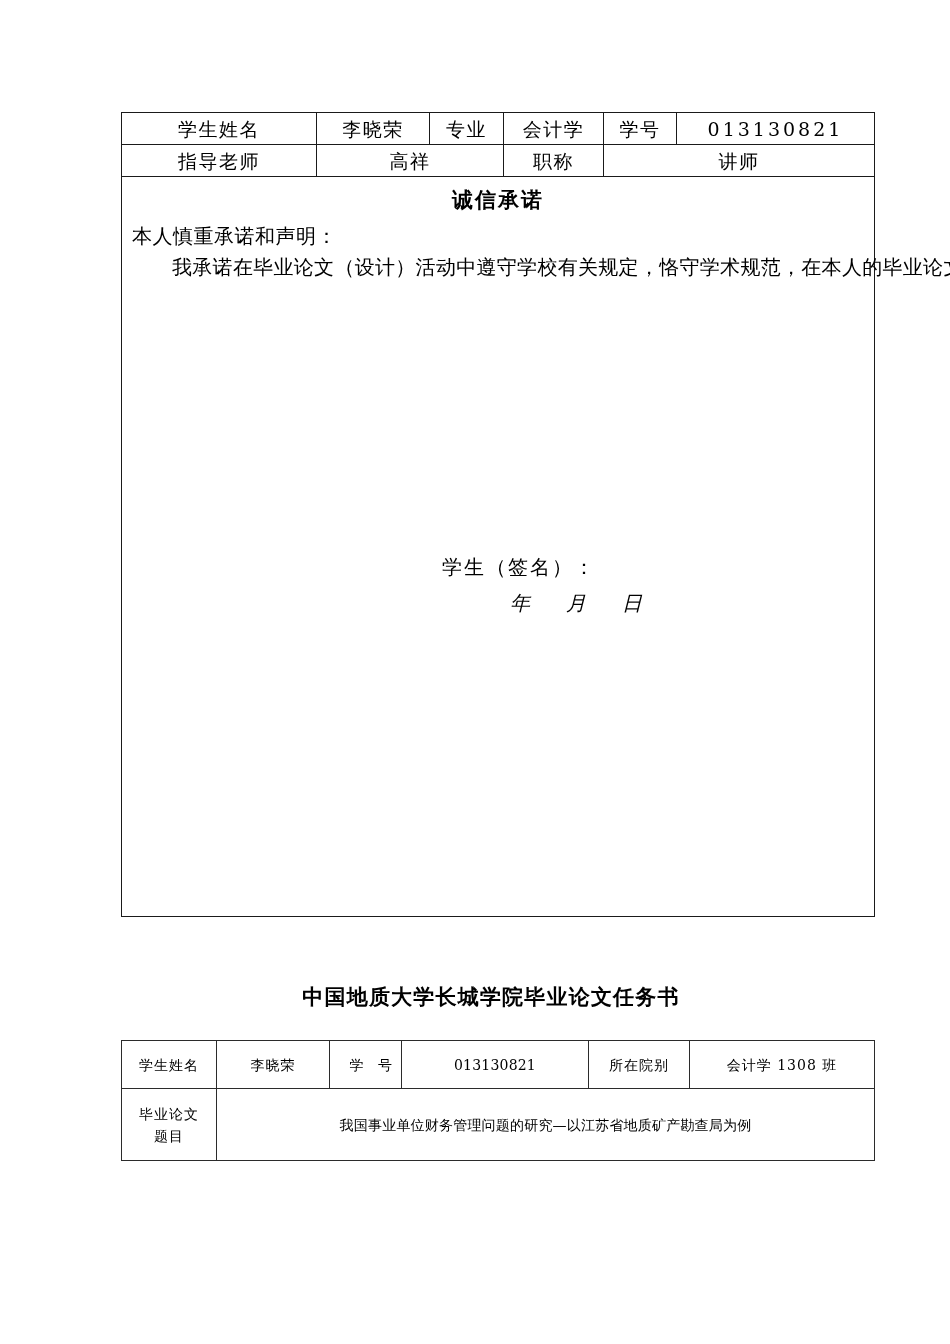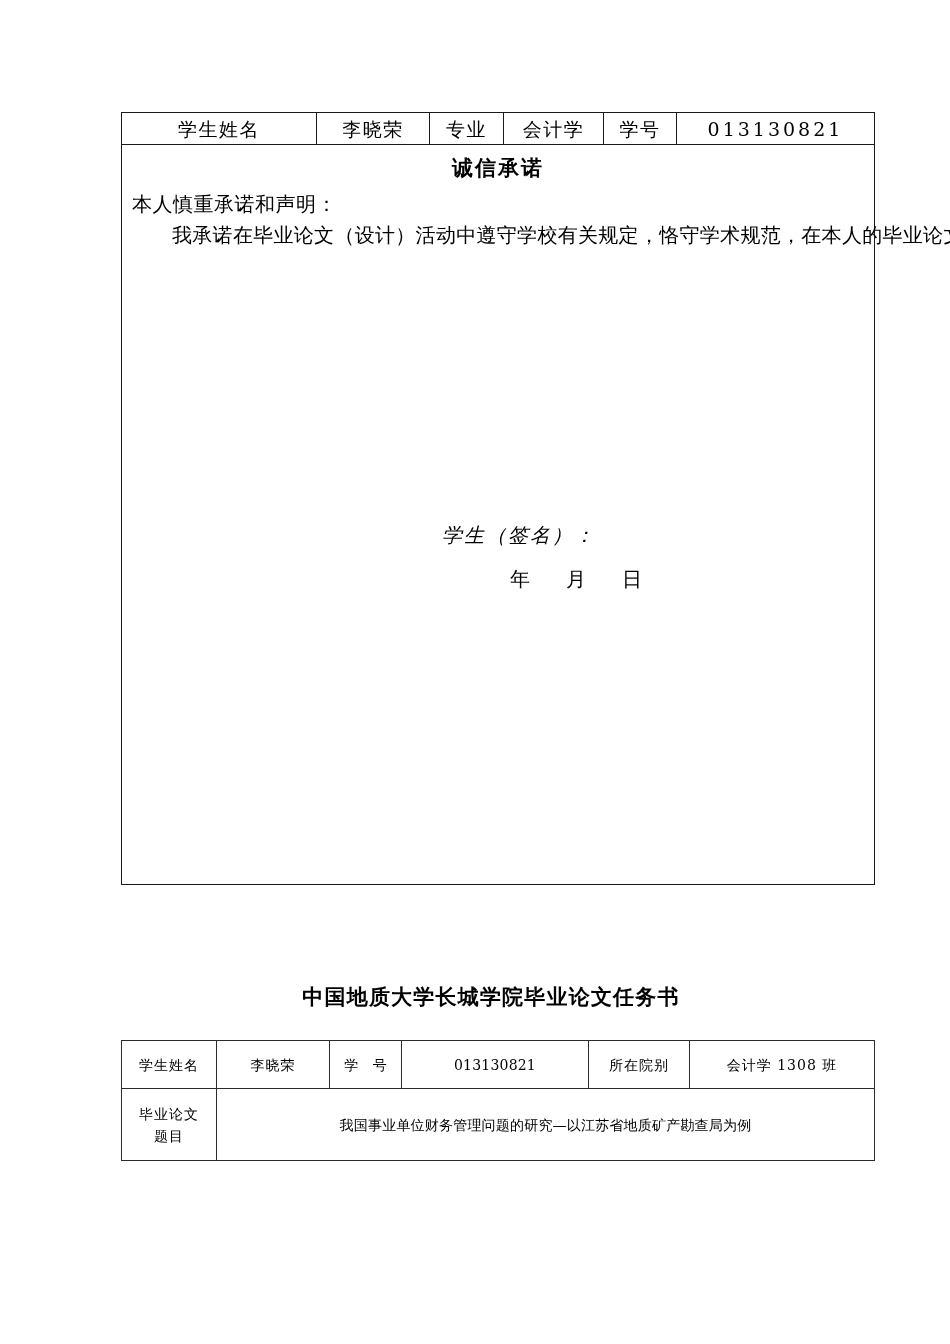--- a/index.html
+++ b/index.html
@@ -91,27 +91,27 @@
   .signature-block {
     position: absolute;
     left: 0;
     top: 375px;
     width: 100%;
   }
   .sig-name {
     font-size: 20px;
     letter-spacing: 2px;
     margin-left: 320px;
-    font-style: italic;
   }
   .sig-date {
     font-size: 20px;
     letter-spacing: 2px;
     margin-left: 388px;
-    margin-top: 14px;
+    margin-top: 6px;
+    font-style: italic;
   }
   .sig-date .gap { display: inline-block; width: 34px; }
 
   
   .task-title {
     position: absolute;
     left: 0;
     top: 983px;
     width: 950px;
     text-align: center;
@@ -136,21 +136,21 @@
     text-align: center;
     vertical-align: middle;
     font-family: "DejaVu Serif", "Liberation Serif", serif;
     font-size: 14px;
     height: 48px;
     line-height: 20px;
     letter-spacing: 1px;
     white-space: nowrap;
   }
   .task-table td.tight { letter-spacing: 0.2px; }
-  .task-table td.spaced { letter-spacing: 5px; text-indent: 5px; }
+  .task-table td.spaced { letter-spacing: 5px; text-indent: 5px; text-align: right; }
   .task-table td.tallrow { height: 72px; }
   .task-table td.two-line {
     white-space: normal;
     line-height: 22px;
     letter-spacing: 1px;
   }
 </style>
 </head>
 <body>
 
@@ -166,20 +166,26 @@
       <col style="width:198px">
     </colgroup>
     <tbody>
       <tr>
         <td>学生姓名</td>
         <td>李晓荣</td>
         <td>专业</td>
         <td>会计学</td>
         <td>学号</td>
         <td class="num">013130821</td>
+      </tr>
+      <tr>
+        <td>指导老师</td>
+        <td colspan="2">高祥</td>
+        <td>职称</td>
+        <td colspan="2">讲师</td>
       </tr>
       <tr>
         <td class="pledge-body-cell" colspan="6">
           <div class="pledge-body-inner">
             <div class="pledge-heading">诚信承诺</div>
             <div class="pledge-line1">本人慎重承诺和声明：</div>
             <p class="pledge-para">我承诺在毕业论文（设计）活动中遵守学校有关规定，恪守学术规范，在本人的毕业论文中不剽窃、抄袭他人的学术观点、思想和成果，不篡改研究数据，如有违规行为发生，我愿承担一切责任，接受学校的处理。</p>
             <div class="signature-block">
               <div class="sig-name">学生（签名）：</div>
               <div class="sig-date"><span>年</span><span class="gap"></span><span>月</span><span class="gap"></span><span>日</span></div>

